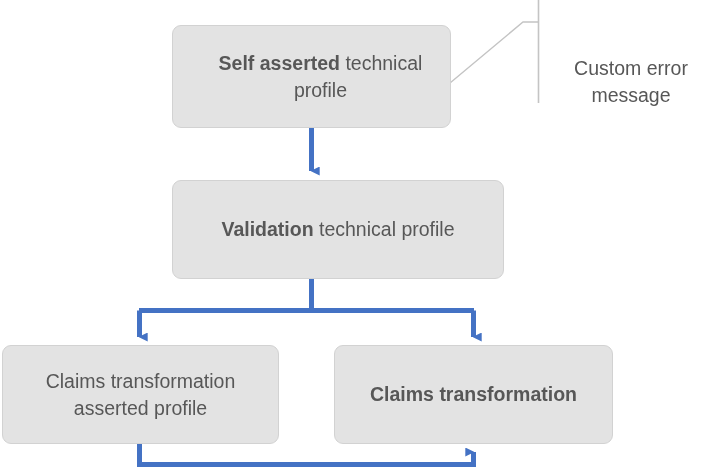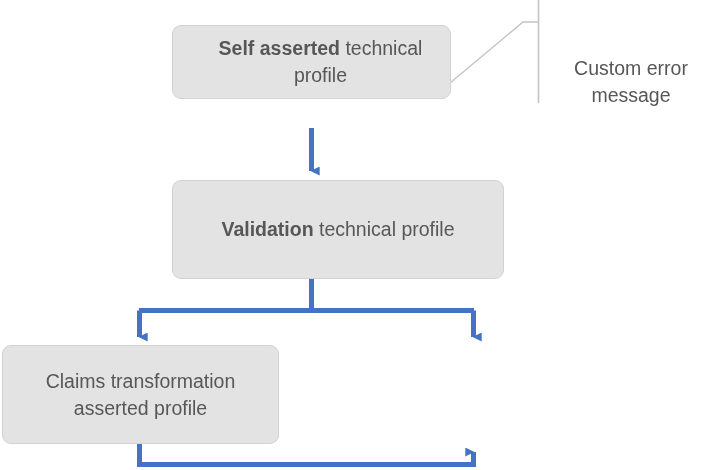--- a/index.html
+++ b/index.html
@@ -44,21 +44,21 @@
   .annotation {
     position: absolute;
     color: #575757;
     font-size: 19.5px;
     line-height: 1.38;
     text-align: center;
     white-space: pre-line;
     margin-top: 32px;
   }
   
-  #node-self-asserted   { left: 172px; top: 25px;  width: 279px; height: 74px; padding-left: 32px; }
+  #node-self-asserted   { left: 172px; top: 25px;  width: 279px; height: 103px; padding-left: 32px; }
   #node-validation      { left: 172px; top: 180px; width: 332px; height: 99px;  }
   #node-claims-tp       { left: 2px;   top: 345px; width: 277px; height: 99px;  }
   #node-claims-tx       { left: 334px; top: 345px; width: 279px; height: 99px;  }
   #annotation-custom-error { left: 556px; top: 23px; width: 150px; }
 </style>
 </head>
 <body>
 
 <div id="canvas">
 
@@ -103,17 +103,20 @@
   </div>
 
   <div class="node" id="node-validation">
     <span class="t"><b>Validation</b><span> technical profile</span></span>
   </div>
 
   <div class="node" id="node-claims-tp">
     <span class="t">Claims transformation asserted profile</span>
   </div>
 
+  <div class="node" id="node-claims-tx">
+    <span class="t"><b>Claims transformation</b></span>
+  </div>
 
   <div class="annotation" id="annotation-custom-error">Custom error
 message</div>
 
 </div>
 
 </body></html>

